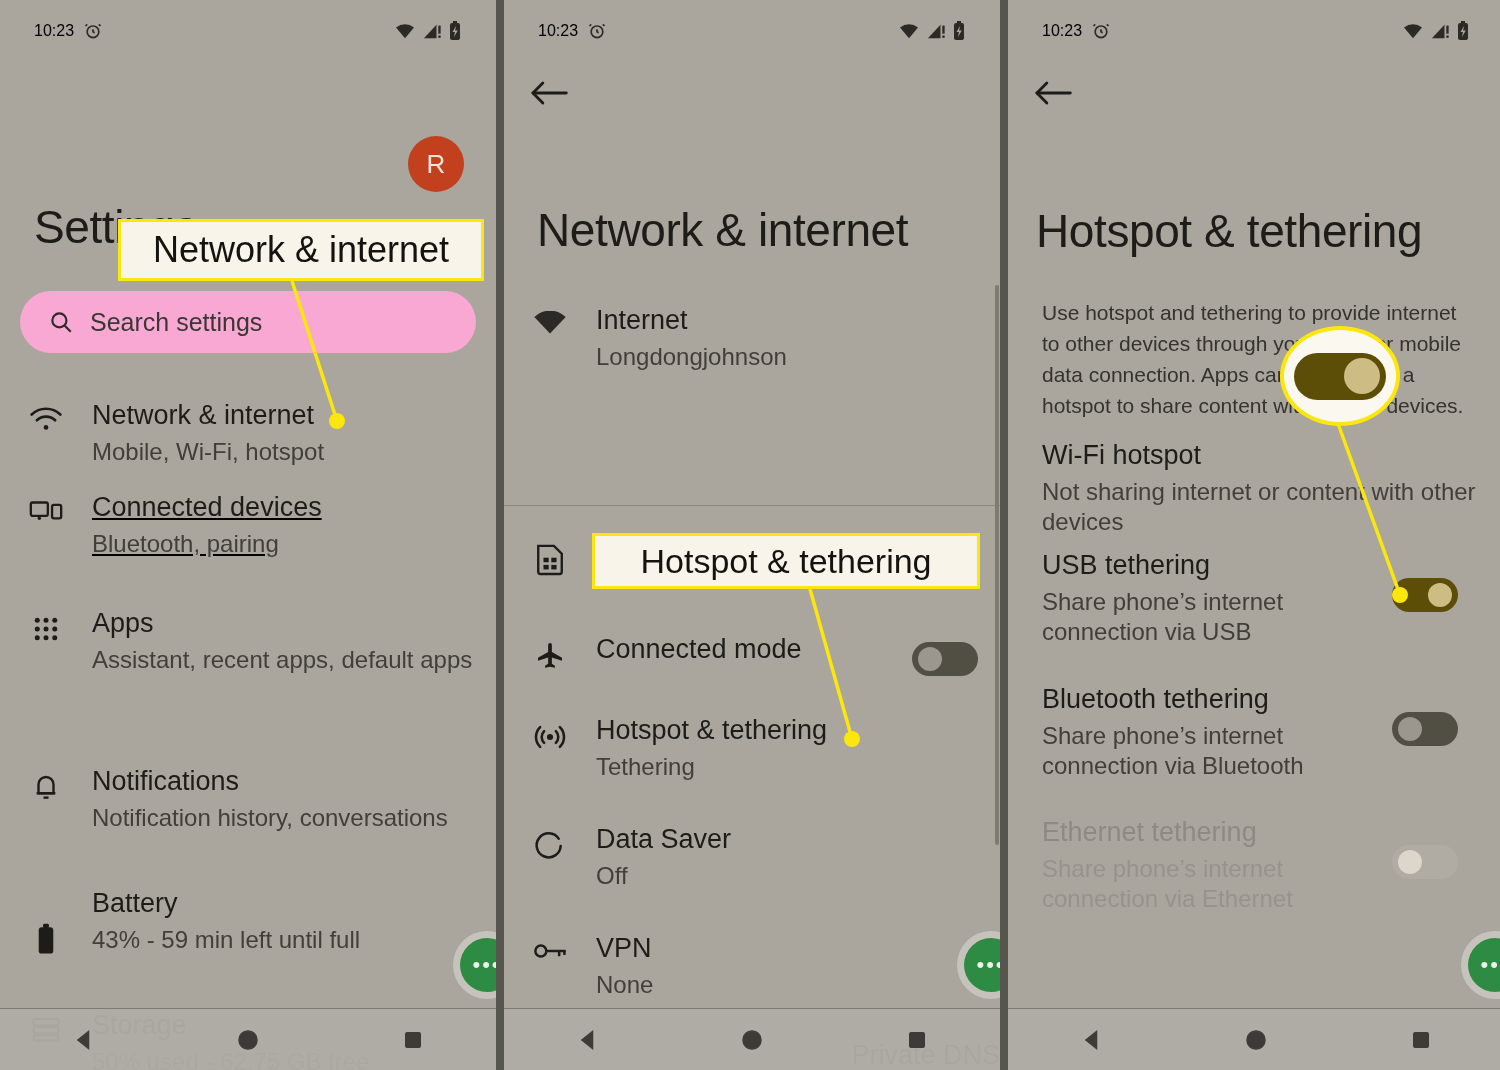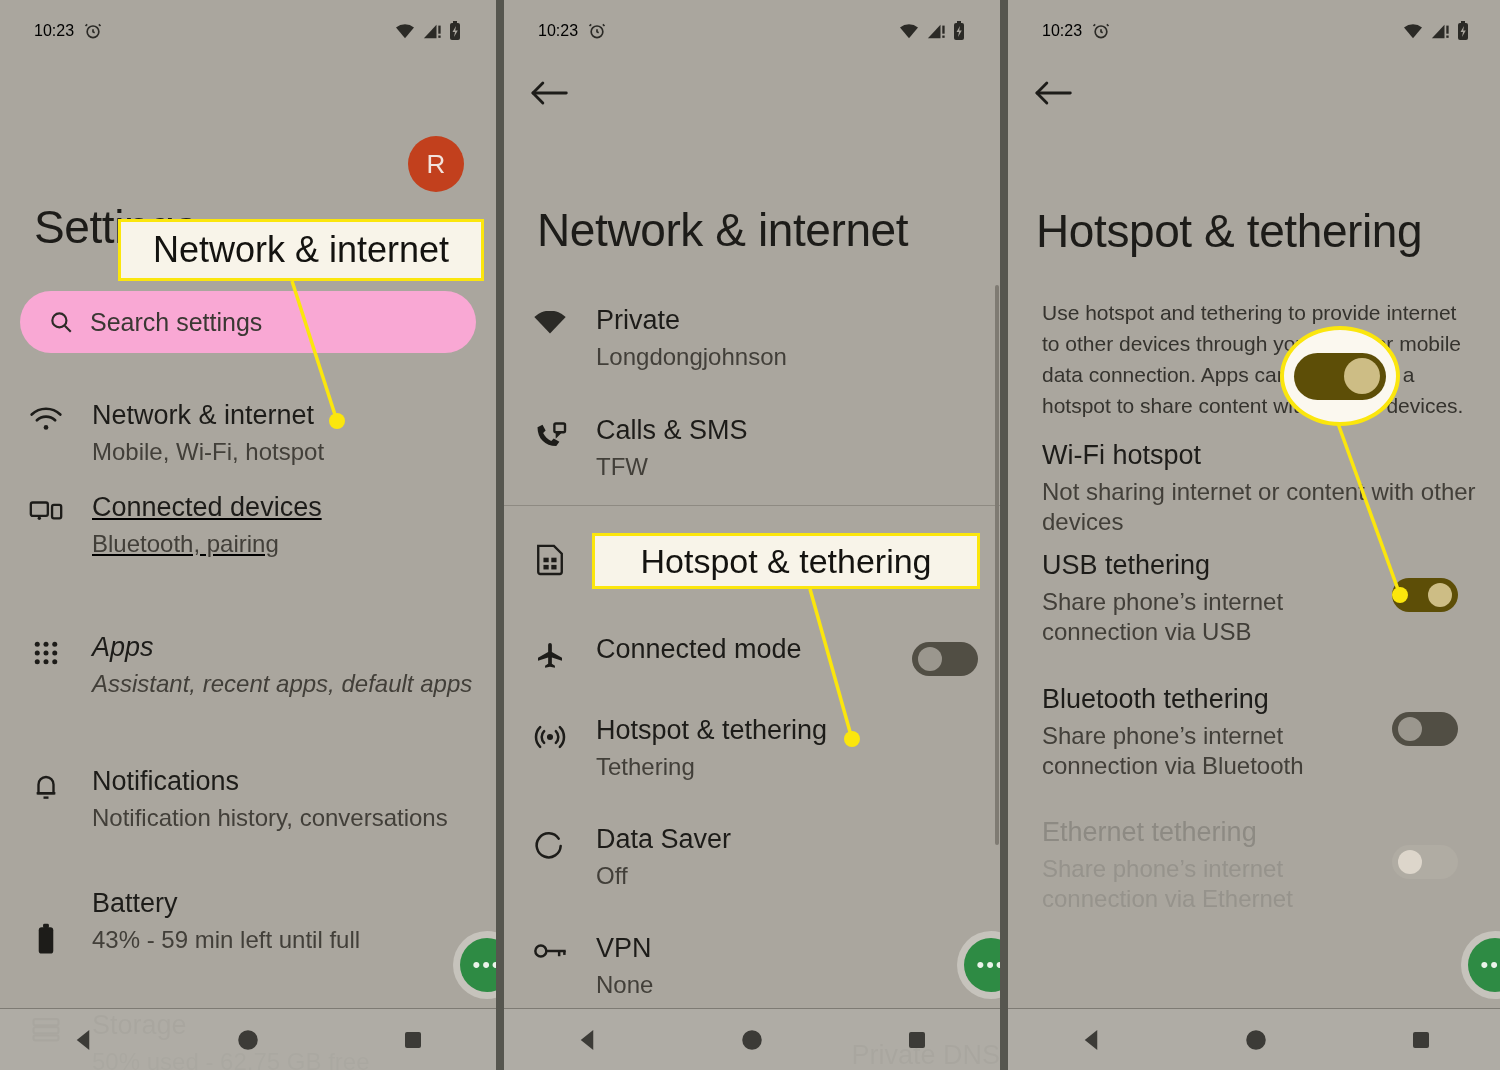--- a/index.html
+++ b/index.html
@@ -212,21 +212,21 @@
             <rect x="19" y="5" width="7.5" height="11" rx="1.5"></rect>
           <circle cx="8.5" cy="16" r="1.4" fill="#1d1c19" stroke="none"></circle>
         </svg>
       </div>
       <div class="txt">
         <div class="t1">Connected devices</div>
         <div class="t2">Bluetooth, pairing</div>
       </div>
     </div>
 
-    <div class="row" style="top:632px;font-style:italic;">
+    <div class="row" style="top:608px;">
       <div class="ico">
         <svg width="30" height="30" viewBox="0 0 24 24" fill="#1d1c19">
           <circle cx="5" cy="5" r="2"></circle>
             <circle cx="12" cy="5" r="2"></circle>
             <circle cx="19" cy="5" r="2"></circle>
           <circle cx="5" cy="12" r="2"></circle>
             <circle cx="12" cy="12" r="2"></circle>
             <circle cx="19" cy="12" r="2"></circle>
           <circle cx="5" cy="19" r="2"></circle>
             <circle cx="12" cy="19" r="2"></circle>
@@ -351,38 +351,25 @@
 
     <div class="bigtitle" style="left:33px;top:203px;">Network &amp; internet</div>
 
     <div class="row" style="top:305px;">
       <div class="ico">
         <svg width="34" height="24" viewBox="0 0 26 18">
             <path d="M1 4.5 A17 17 0 0 1 25 4.5 L13 17 Z" fill="#2b2a26"></path>
           </svg>
       </div>
       <div class="txt">
-        <div class="t1">Private</div>
+        <div class="t1">Internet</div>
         <div class="t2">Longdongjohnson</div>
       </div>
     </div>
 
-    <div class="row" style="top:415px;">
-      <div class="ico">
-        <svg width="34" height="30" viewBox="0 0 26 24" fill="none" stroke="#1d1c19" stroke-width="1.9">
-          <path d="M3 5 c0 9 6 15 15 15 l2.5-3.5 -4.5-2.5 -2 2 c-3-1.5-5-3.5-6.5-6.5l2-2 -2.5-4.5z" fill="#1d1c19" stroke="none"></path>
-          <rect x="16.5" y="2" width="8.5" height="7" rx="1.2"></rect>
-            <path d="M18.5 9 v3 l3-3"></path>
-        </svg>
-      </div>
-      <div class="txt">
-        <div class="t1">Calls &amp; SMS</div>
-        <div class="t2">TFW</div>
-      </div>
-    </div>
 
     <div class="divider" style="top:505px;"></div>
 
     <div class="row" style="top:536px;">
       <div class="ico">
         <svg width="30" height="34" viewBox="0 0 22 26" fill="none" stroke="#1d1c19" stroke-width="1.8">
           <path d="M2 3 h12 l6 6 v14 a1.5 1.5 0 0 1 -1.5 1.5 h-15 A1.5 1.5 0 0 1 2 23 z"></path>
           <rect x="6" y="12" width="4" height="3.5" fill="#1d1c19" stroke="none"></rect>
             <rect x="12" y="12" width="4" height="3.5" fill="#1d1c19" stroke="none"></rect>
           <rect x="6" y="17.5" width="4" height="3.5" fill="#1d1c19" stroke="none"></rect>

